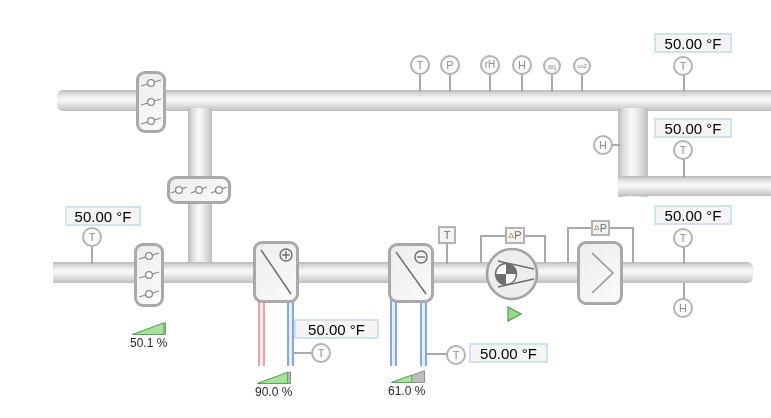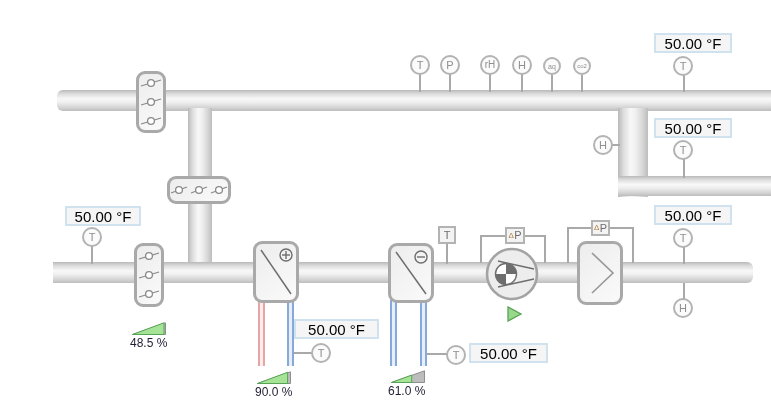--- a/index.html
+++ b/index.html
@@ -223,21 +223,21 @@
   <div class="readout" style="left:654px;top:33px;width:78px">50.00 °F</div>
   <div class="readout" style="left:654px;top:118px;width:78px">50.00 °F</div>
   <div class="readout" style="left:654px;top:205px;width:78px">50.00 °F</div>
   <div class="readout" style="left:294px;top:319px;width:85px">50.00 °F</div>
   <div class="readout" style="left:469px;top:343px;width:79px">50.00 °F</div>
 
   <svg class="gauge" style="left:132px;top:322px" width="34" height="13" viewBox="0 0 34 13">
       <polygon points="0.5,12.5 33.5,12.5 33.5,0.8" fill="#bdbdbd" stroke="#8f8f8f" stroke-width="1"></polygon>
       <polygon points="0.5,12.5 32.0,12.5 32.0,0.8" fill="#a6e397" stroke="#56a556" stroke-width="1"></polygon>
     </svg>
-  <div class="pct" style="left:130px;top:336px">48.5 %</div>
+  <div class="pct" style="left:130px;top:336px">50.1 %</div>
 
   <svg class="gauge" style="left:257px;top:371px" width="34" height="13" viewBox="0 0 34 13">
       <polygon points="0.5,12.5 33.5,12.5 33.5,0.8" fill="#bdbdbd" stroke="#8f8f8f" stroke-width="1"></polygon>
       <polygon points="0.5,12.5 30.6,12.5 30.6,1.3" fill="#a6e397" stroke="#56a556" stroke-width="1"></polygon>
     </svg>
   <div class="pct" style="left:255px;top:385px">90.0 %</div>
 
   <svg class="gauge" style="left:391px;top:370px" width="34" height="13" viewBox="0 0 34 13">
       <polygon points="0.5,12.5 33.5,12.5 33.5,0.8" fill="#bdbdbd" stroke="#8f8f8f" stroke-width="1"></polygon>
       <polygon points="0.5,12.5 20.7,12.5 20.7,5.1" fill="#a6e397" stroke="#56a556" stroke-width="1"></polygon>

